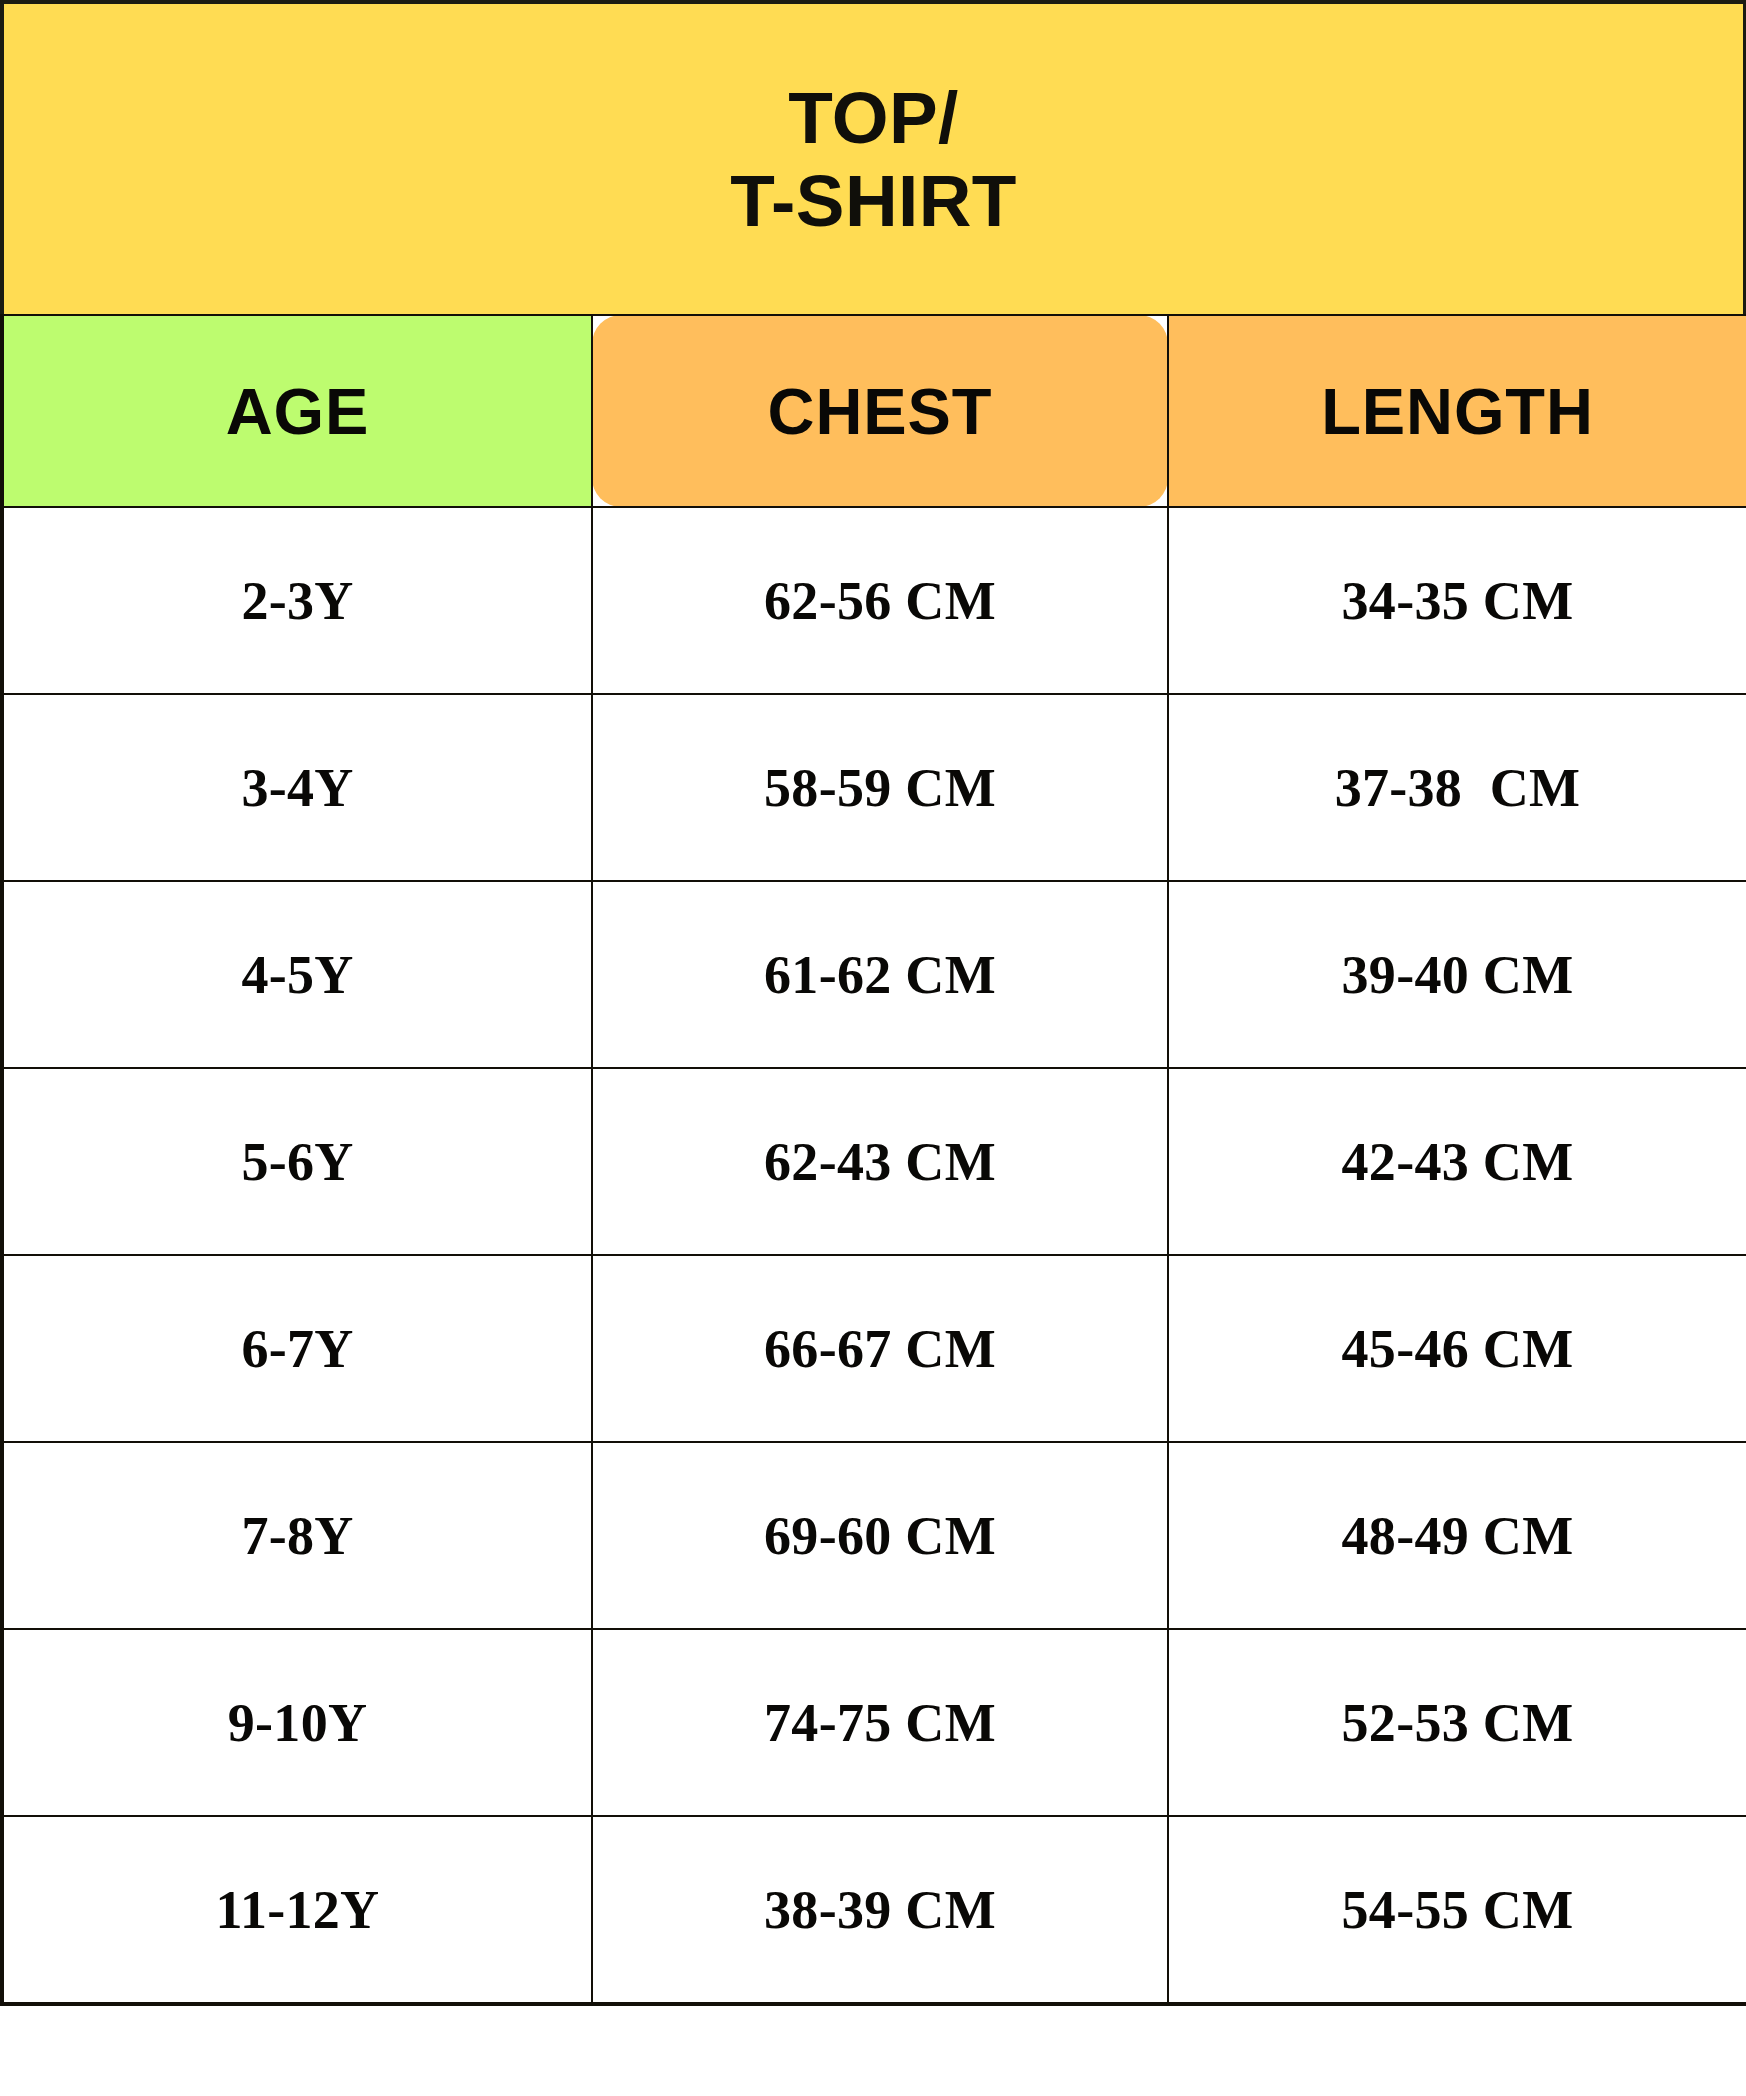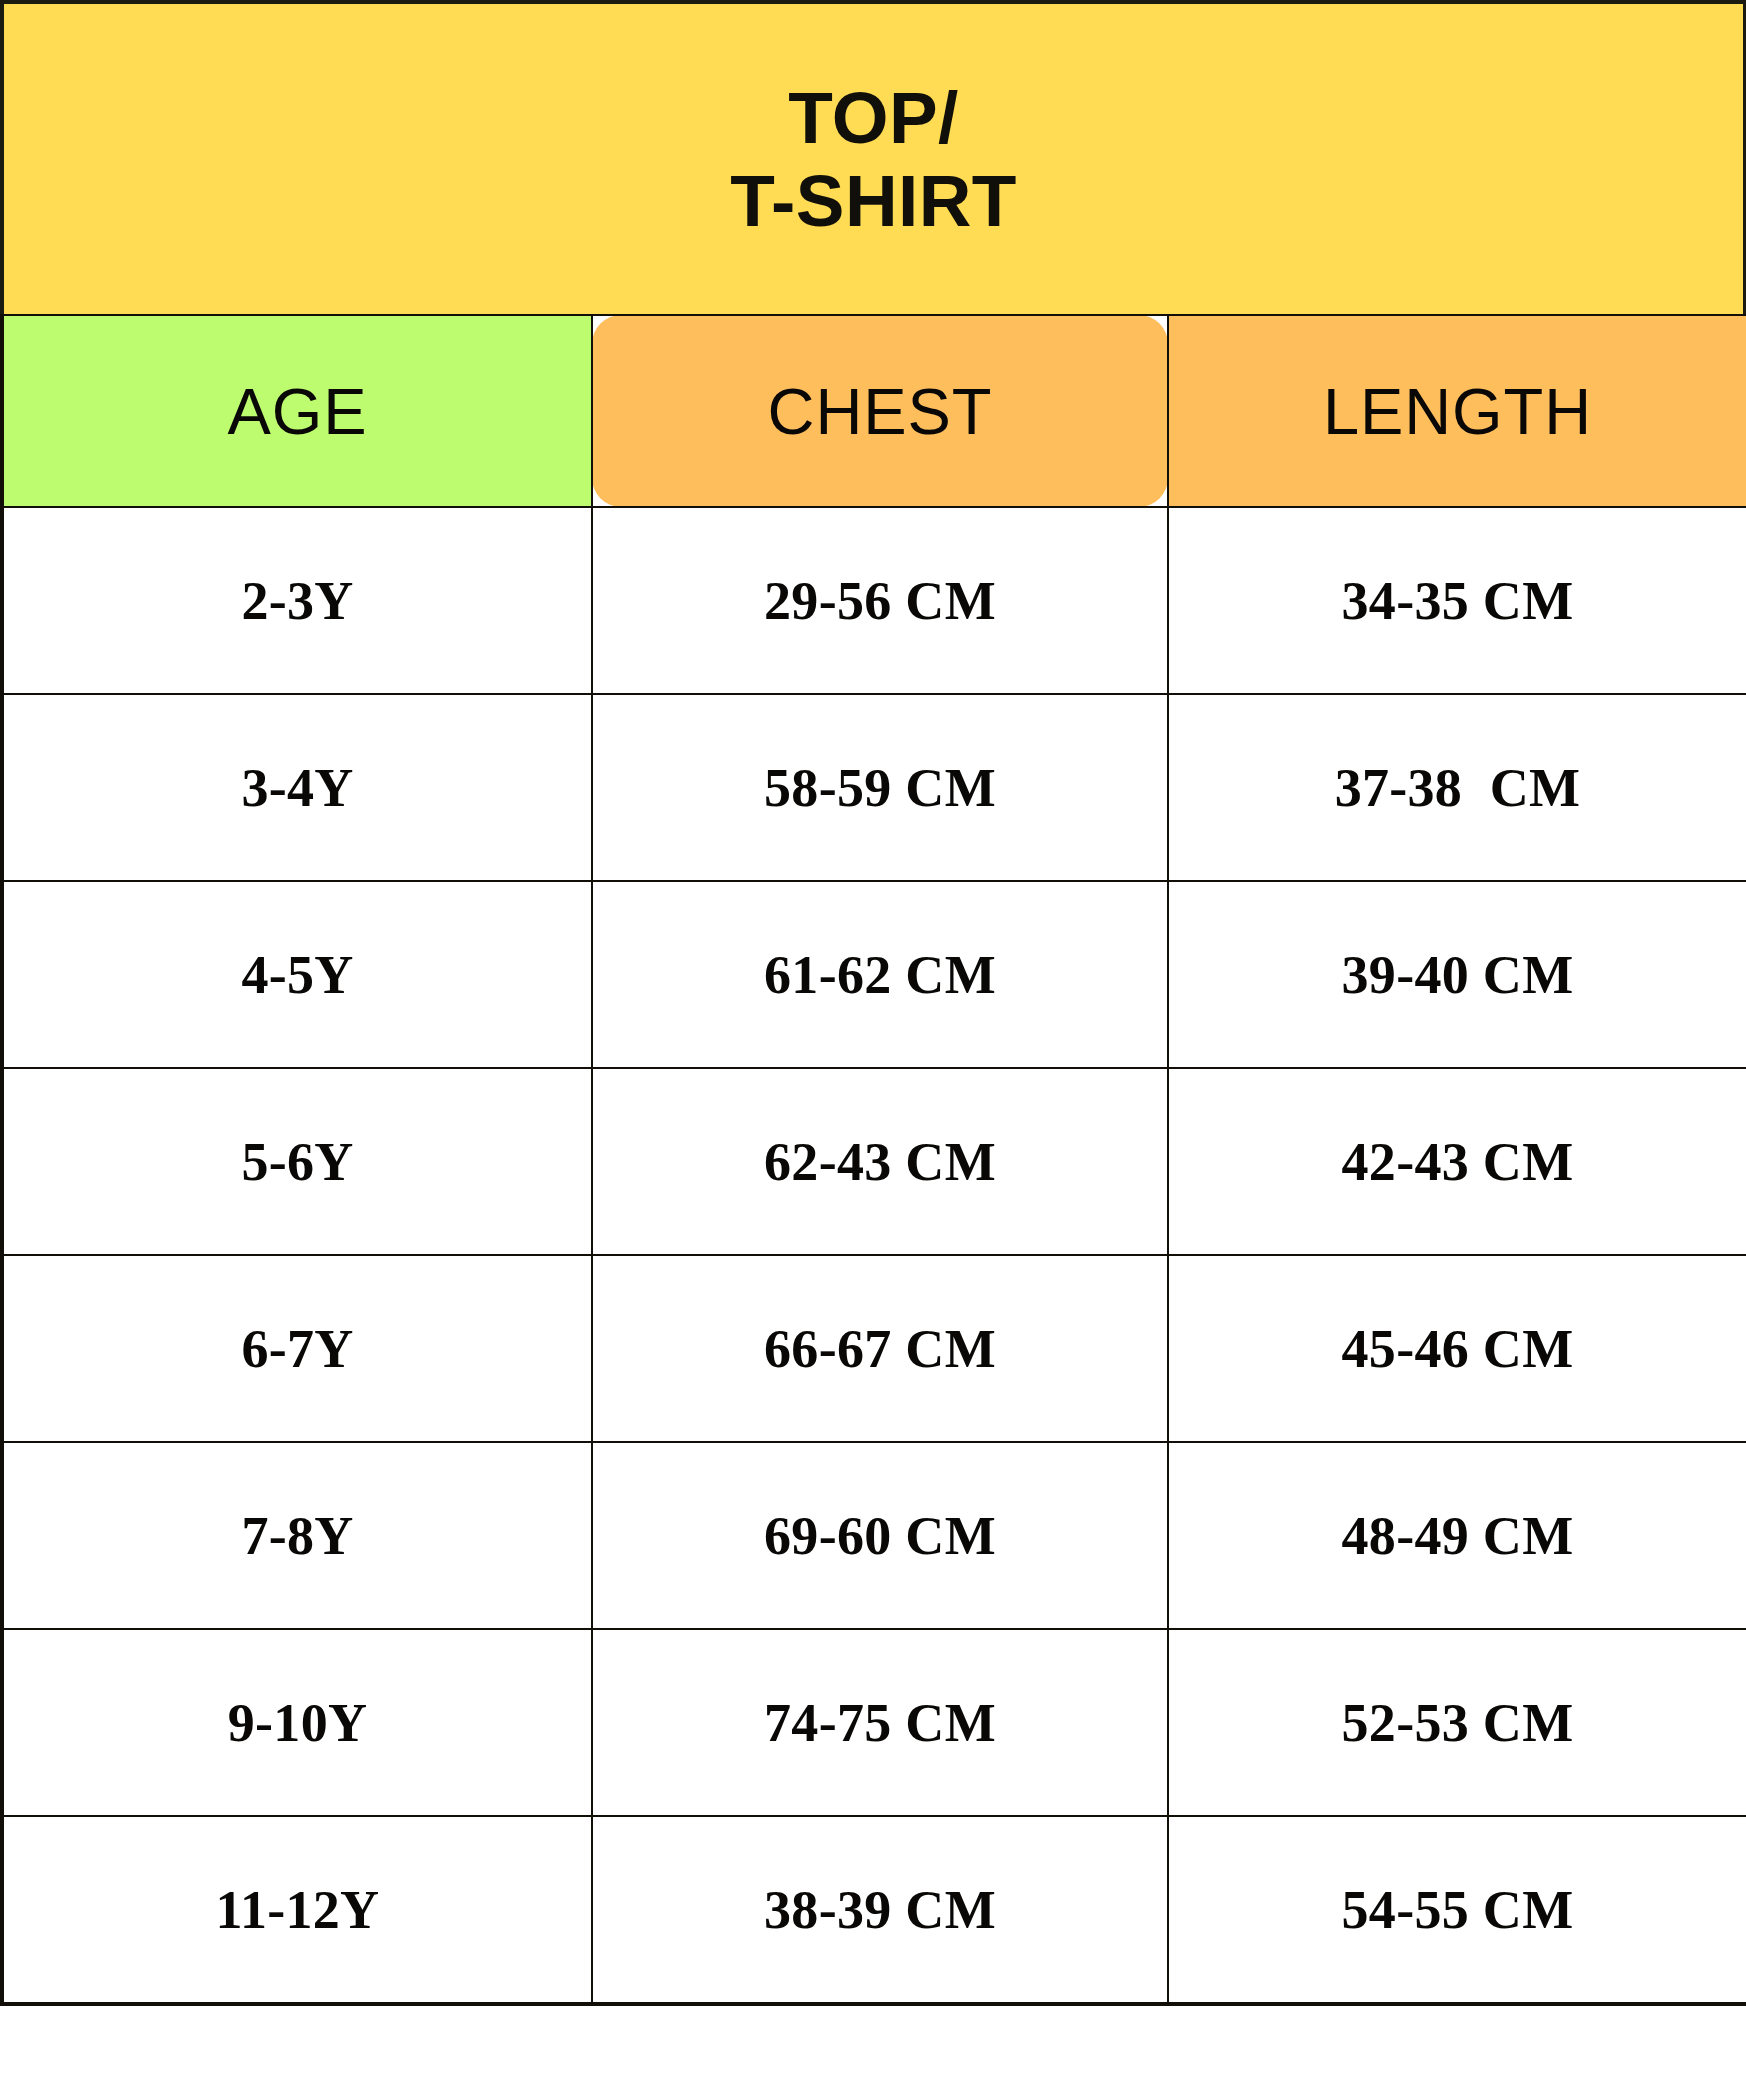--- a/index.html
+++ b/index.html
@@ -68,21 +68,21 @@
     padding: 0;
     text-align: center;
     vertical-align: middle;
     color: #090806;
   }
 
   
   .head-row th {
     height: 190px;
     font-size: 65px;
-    font-weight: 400;
+    font-weight: 700;
     letter-spacing: 0.9px;
   }
   th.h-age    { background: #BDFC6F; }
   th.h-chest  { background: #FFBE5C; border-radius: 29px; }
   th.h-length { background: #FFBE5C; }
 
   
   .size-table tbody td {
     height: 185px;
     background: #ffffff;
@@ -119,21 +119,21 @@
     <thead>
       <tr class="head-row">
         <th class="h-age">AGE</th>
         <th class="h-chest">CHEST</th>
         <th class="h-length">LENGTH</th>
       </tr>
     </thead>
     <tbody>
       <tr>
         <td>2-3Y</td>
-        <td>29-56 CM</td>
+        <td>62-56 CM</td>
         <td>34-35 CM</td>
       </tr>
       <tr>
         <td>3-4Y</td>
         <td>58-59 CM</td>
         <td>37-38  CM</td>
       </tr>
       <tr>
         <td>4-5Y</td>
         <td>61-62 CM</td>

